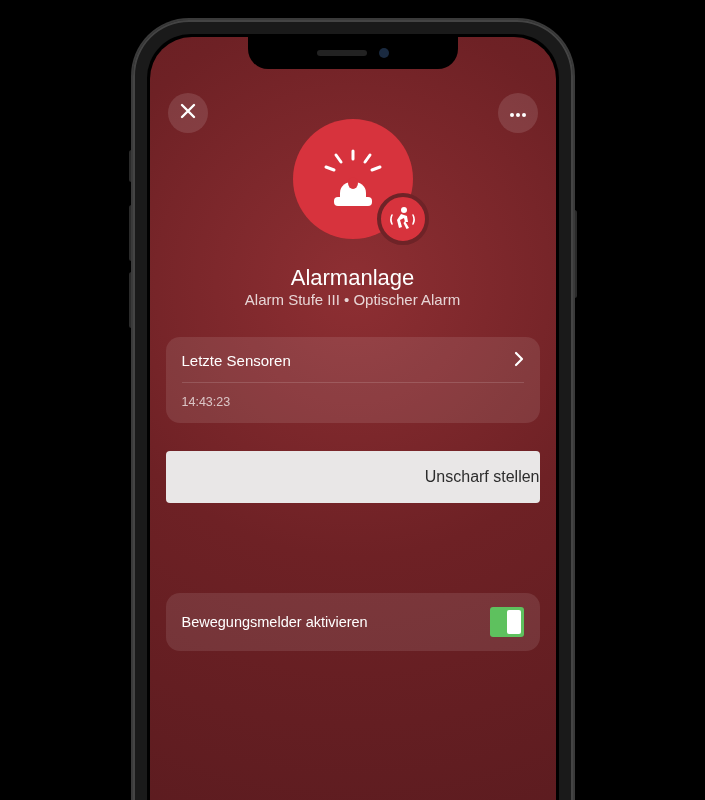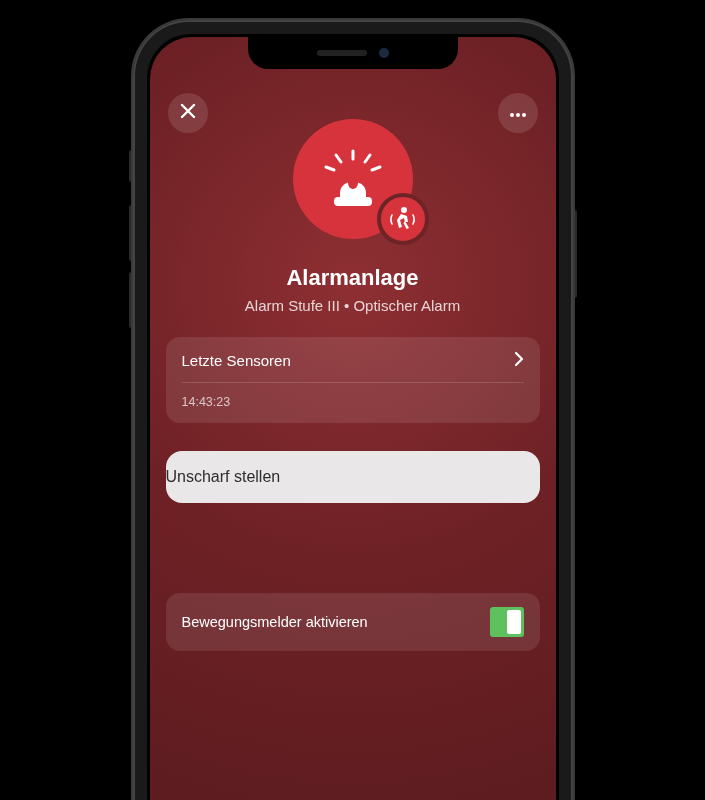--- a/index.html
+++ b/index.html
@@ -121,22 +121,22 @@
       display:flex; align-items:center; justify-content:center;
     }
 
     .titles {
       position: absolute;
       top: 228px;
       left:0; right:0;
       text-align:center;
       color:#fff;
     }
-    .title-main { font-size: 22px; font-weight: 700; }
-    .title-sub { font-size: 15px; color: rgba(255,255,255,0.8); margin-top: 6px; }
+    .title-main { font-size: 22px; font-weight: 400; }
+    .title-sub { font-size: 15px; color: rgba(255,255,255,0.8); }
 
     .card {
       position: absolute;
       left: 16px; right: 16px;
       background: rgba(255,255,255,0.10);
       border-radius: 14px;
       padding: 14px 16px;
       color: #fff;
     }
     .card.sensors { top: 300px; padding-bottom: 14px; }
@@ -151,22 +151,22 @@
       font-size: 12.5px; color: rgba(255,255,255,0.85);
     }
     .card-row .t { color: rgba(255,255,255,0.7); }
 
     .action-btn {
       position: absolute;
       left: 16px; right: 16px;
       height: 52px;
       background: #e9e7e7;
       color: #2d2d2d;
-      border-radius: 16px;
-      display:flex; align-items:center; justify-content:flex-start;
+      border-radius: 4px;
+      display:flex; align-items:center; justify-content:flex-end;
       font-size: 16px;
       cursor:pointer;
     }
     .btn-1 { top: 414px; }
     .btn-2 { top: 476px; }
 
     .toggle-row {
       top: 556px;
       display:flex; justify-content:space-between; align-items:center;gap:12px;
     }

